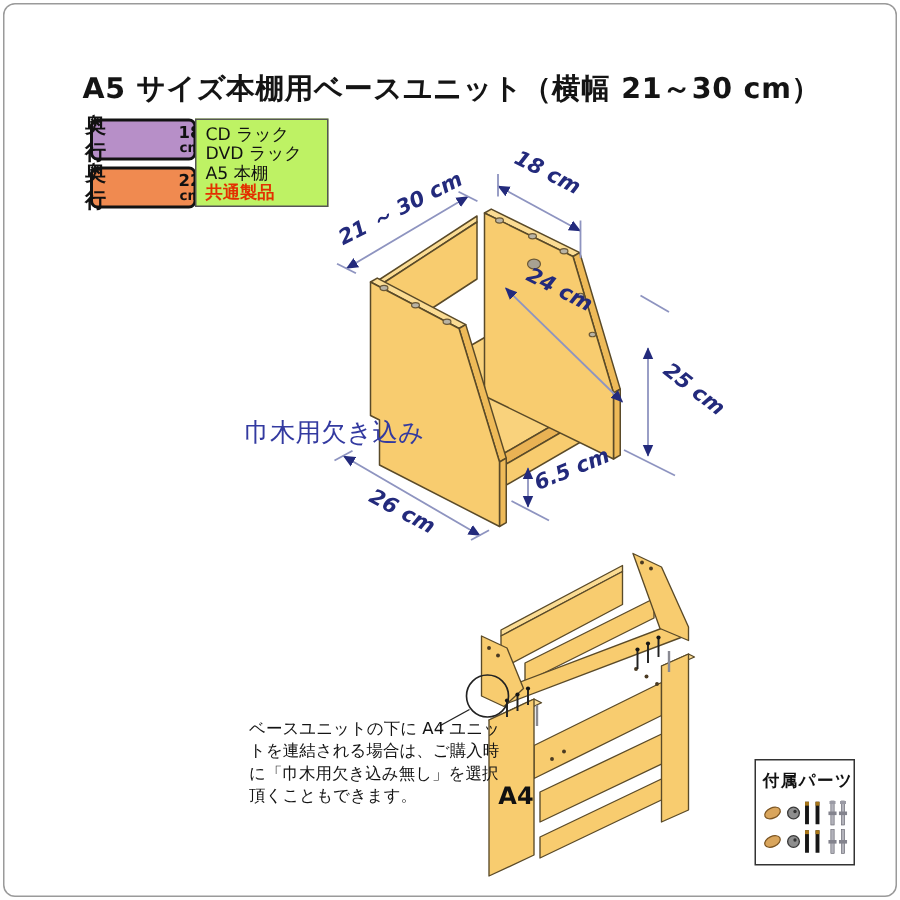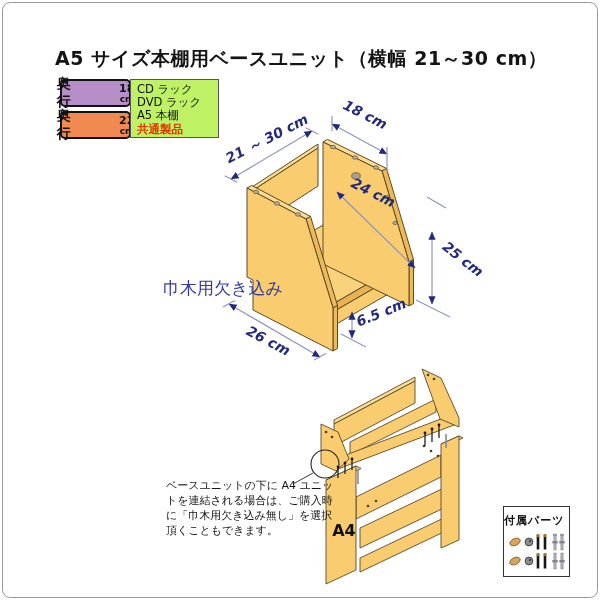--- a/index.html
+++ b/index.html
@@ -19,21 +19,21 @@
   .b-unit{font-size:9px;font-weight:bold;line-height:9px;margin-left:29px;}
   .product-box{position:absolute;left:130px;top:79px;width:89px;height:59px;border:1px solid #555;
                background:#bef264;box-sizing:border-box;padding:3px 6px;font-size:11.5px;line-height:13.2px;}
   .product-box .hl{color:#e33000;font-weight:bold;font-family:Liberation Serif, serif;}
   .diagram{position:absolute;left:0;top:0;}
   .notch-label{position:absolute;left:163px;top:277px;font-size:17px;color:#333aa0;white-space:nowrap;}
   .callout{position:absolute;left:146px;top:479px;width:170px;font-size:11px;line-height:1.35;color:#141414;margin-left:20px;}
   .callout p{margin:0 0 9px 0;}
   .parts-box{position:absolute;left:503px;top:506px;width:67px;height:71px;border:1px solid #333;
              box-sizing:border-box;background:#fff;}
-  .parts-title{text-align:left;font-size:11px;font-weight:bold;margin-top:6px;letter-spacing:1px;white-space:nowrap;}
+  .parts-title{text-align:right;font-size:11px;font-weight:bold;margin-top:6px;letter-spacing:1px;white-space:nowrap;}
   .parts-icons{display:block;margin:2px auto 0 auto;}
 </style>
 </head>
 <body>
 
 <div class="frame"></div>
 
 <h1 class="title">A5 サイズ本棚用ベースユニット（横幅 21～30 cm）</h1>
 
 <div class="badge badge18">

